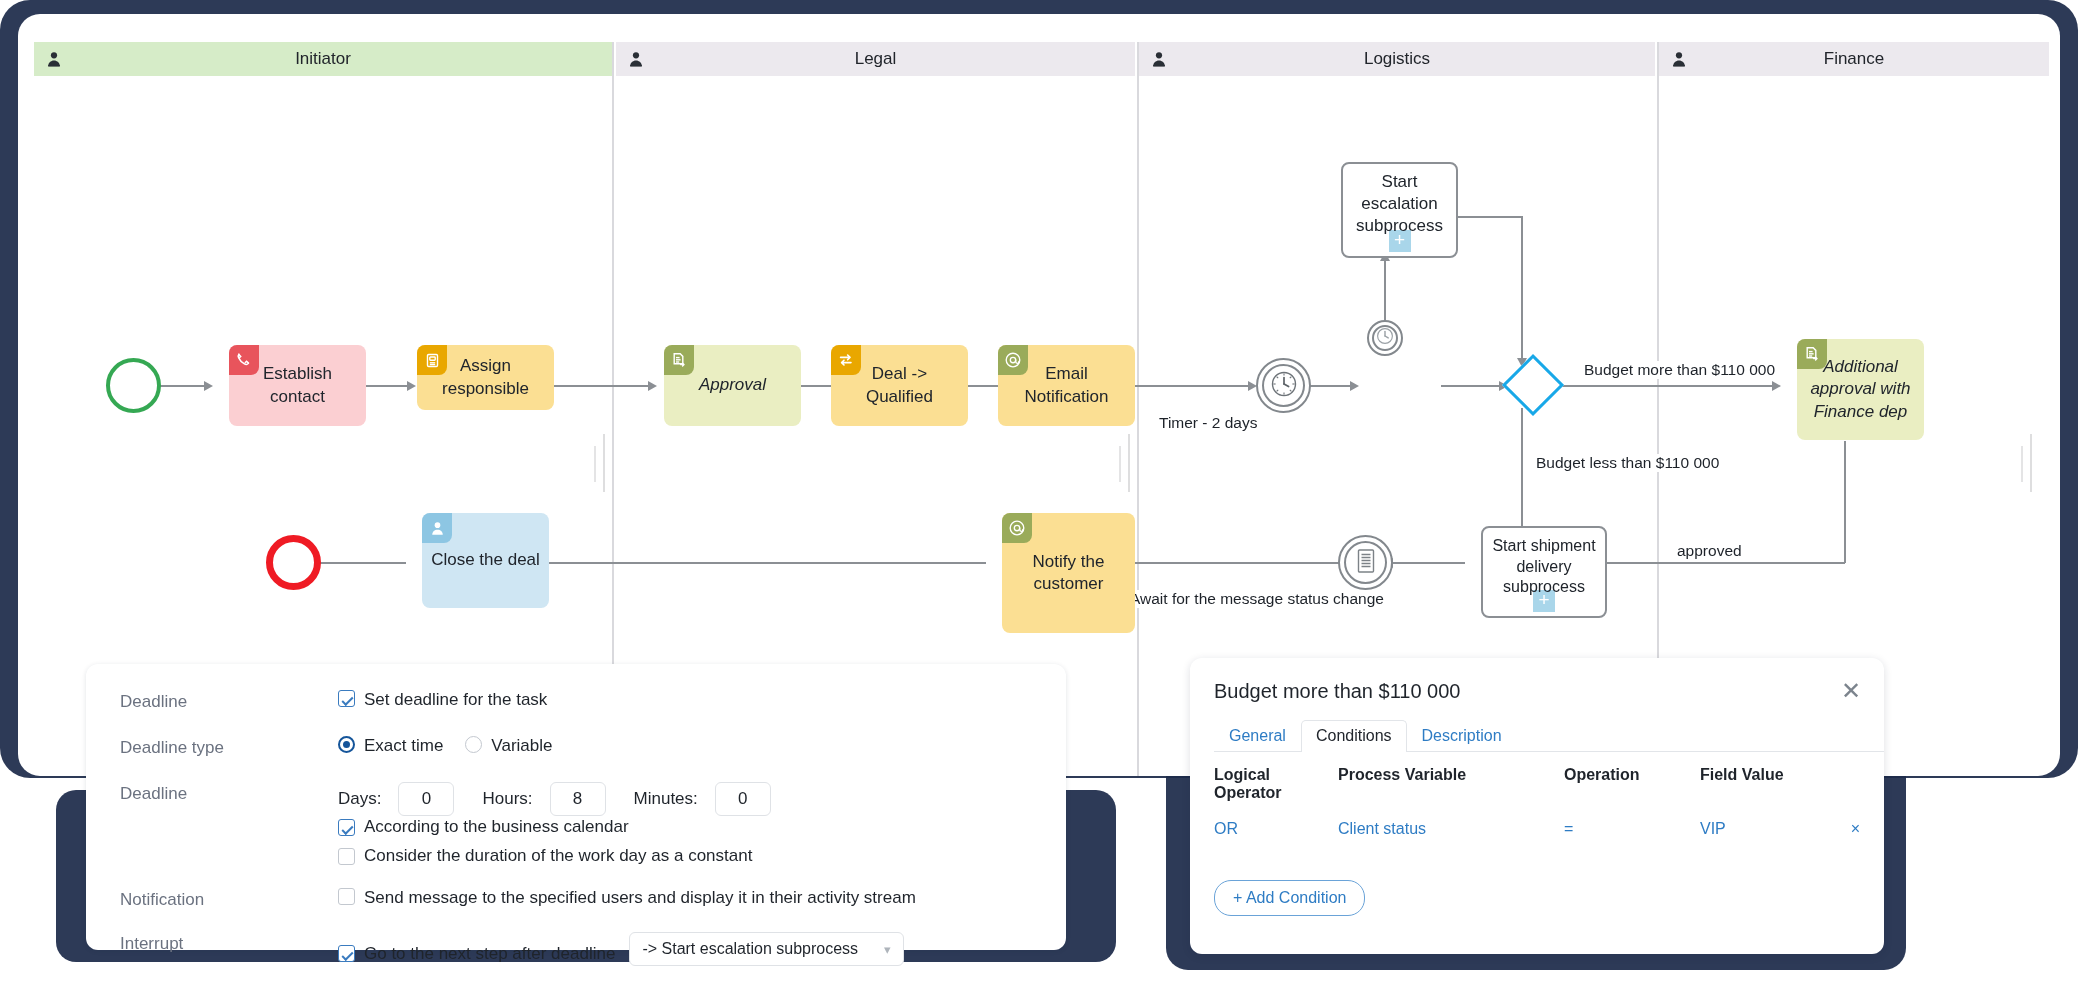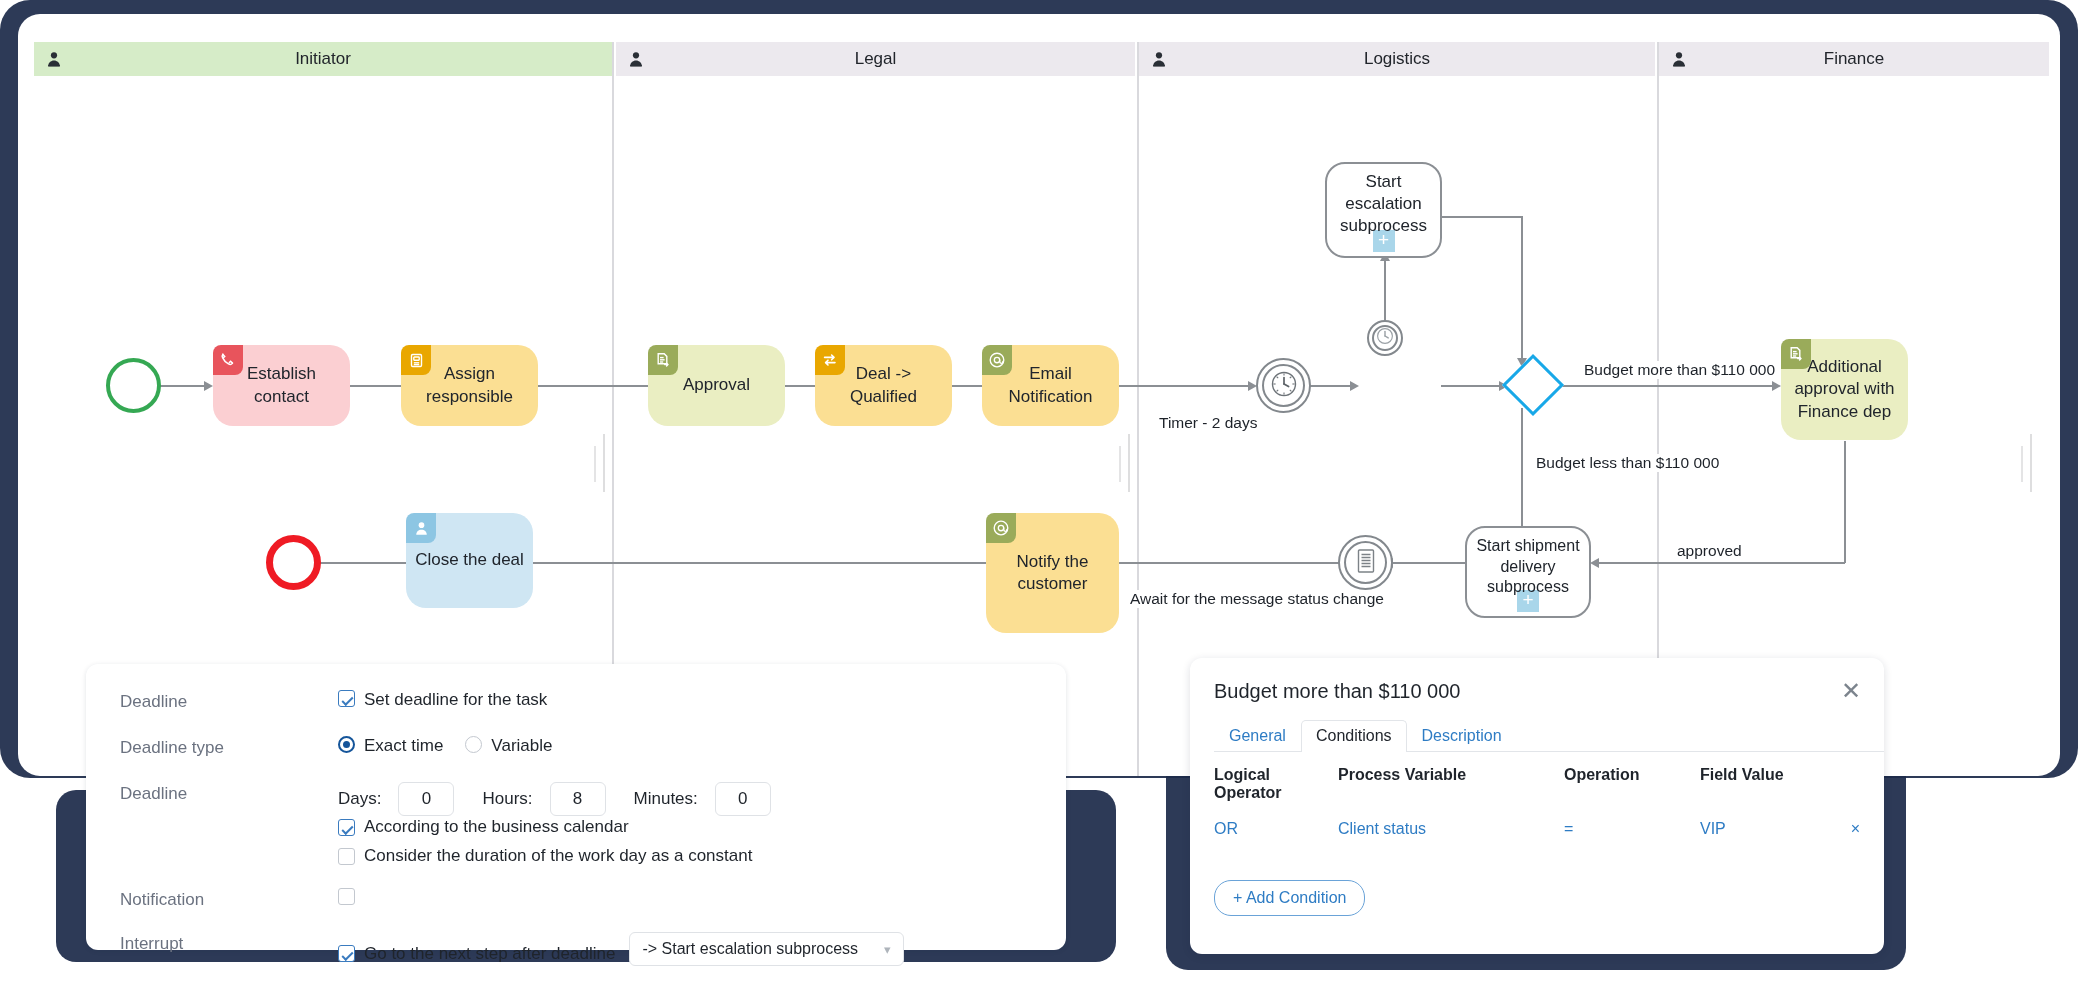--- a/index.html
+++ b/index.html
@@ -39,37 +39,38 @@
 
   
   .person svg { display: block; }
 
   
   .lane-handle { position: absolute; width: 2px; background: #dededf; }
   .lane-handle.short { background: #e4e4e5; }
 
   
   .node {
-    position: absolute; border-radius: 20px;
+    position: absolute; border-radius: 8px;
     display: flex; align-items: center; justify-content: center;
     text-align: center; font-size: 17px; line-height: 1.3; color: #20252c;
     padding: 4px 0;
+    margin-left: 16px;
   }
   .node .lbl { position: relative; z-index: 2; white-space: pre-line; }
   .badge {
     position: absolute; left: 0; top: 0; width: 30px; height: 30px;
     border-radius: 8px 0 8px 0;
     display: flex; align-items: center; justify-content: center;
     color: #fff;
   }
   .badge svg { display: block; }
 
   .n-pink   { background: #fbcfd2; }
   .n-yellow { background: #fbdf93; }
-  .n-olive  { background: #eaeec2; }
+  .n-olive  { background: #eaeec2; font-style: italic; }
   .n-blue   { background: #cfe6f3; }
   .n-white  { background: #ffffff; border: 2px solid #8b8f94; }
 
   .b-red    { background: #e8545c; }
   .b-amber  { background: #e9a700; }
   .b-olive  { background: #9aab5a; }
   .b-blue   { background: #8dc6e3; }
 
   
   .plus-marker {
@@ -380,21 +381,21 @@
           <svg width="16" height="16" viewBox="0 0 16 16" fill="none" stroke="#fff" stroke-width="1.5" stroke-linecap="round">
             <path d="M3 2.3c-.9.9-1 2.2-.3 3.6.9 2 3 4.4 5.4 5.8 1.7 1 3.1 1 4-.1"></path>
             <path d="M2.7 2.4l2 2-1.3 1.3"></path>
               <path d="M12.5 11.1l-1.9-1.9-1.3 1.3"></path>
           </svg>
         </span>
         <span class="lbl">Establish
 contact</span>
       </div>
 
-      <div class="node n-yellow" style="left:383px; top:331px; width:137px; height:81px;">
+      <div class="node n-yellow" style="left:383px; top:331px; width:137px; height:65px;">
         <span class="badge b-amber">
           <svg width="15" height="15" viewBox="0 0 15 15" fill="none" stroke="#fff" stroke-width="1.4">
             <rect x="2.5" y="1.5" width="10" height="12" rx="1.2"></rect>
             <rect x="4.8" y="4" width="5.4" height="3.2" rx=".6"></rect>
             <line x1="4.8" y1="9.8" x2="10.2" y2="9.8"></line>
             <line x1="4.8" y1="11.6" x2="10.2" y2="11.6"></line>
           </svg>
         </span>
         <span class="lbl">Assign
 responsible</span>
@@ -531,20 +532,21 @@
             <span class="optxt">Consider the duration of the work day as a constant</span>
           </div>
         </div>
       </div>
     </div>
 
     <div class="srow" style="padding-top:22px;">
       <div class="slabel">Notification</div>
       <div class="sbody">
         <span class="cb"></span>
+        <span class="optxt">Send message to the specified users and display it in their activity stream</span>
       </div>
     </div>
 
     <div class="srow" style="padding-top:22px;">
       <div class="slabel">Interrupt</div>
       <div class="sbody" style="align-items:center;">
         <span class="cb on" style="margin-top:8px;"></span>
         <span class="optxt" style="margin-right:0; margin-top:10px;">Go to the next step after deadline</span>
         <span class="selbox">
           <span>-&gt; Start escalation subprocess</span>

